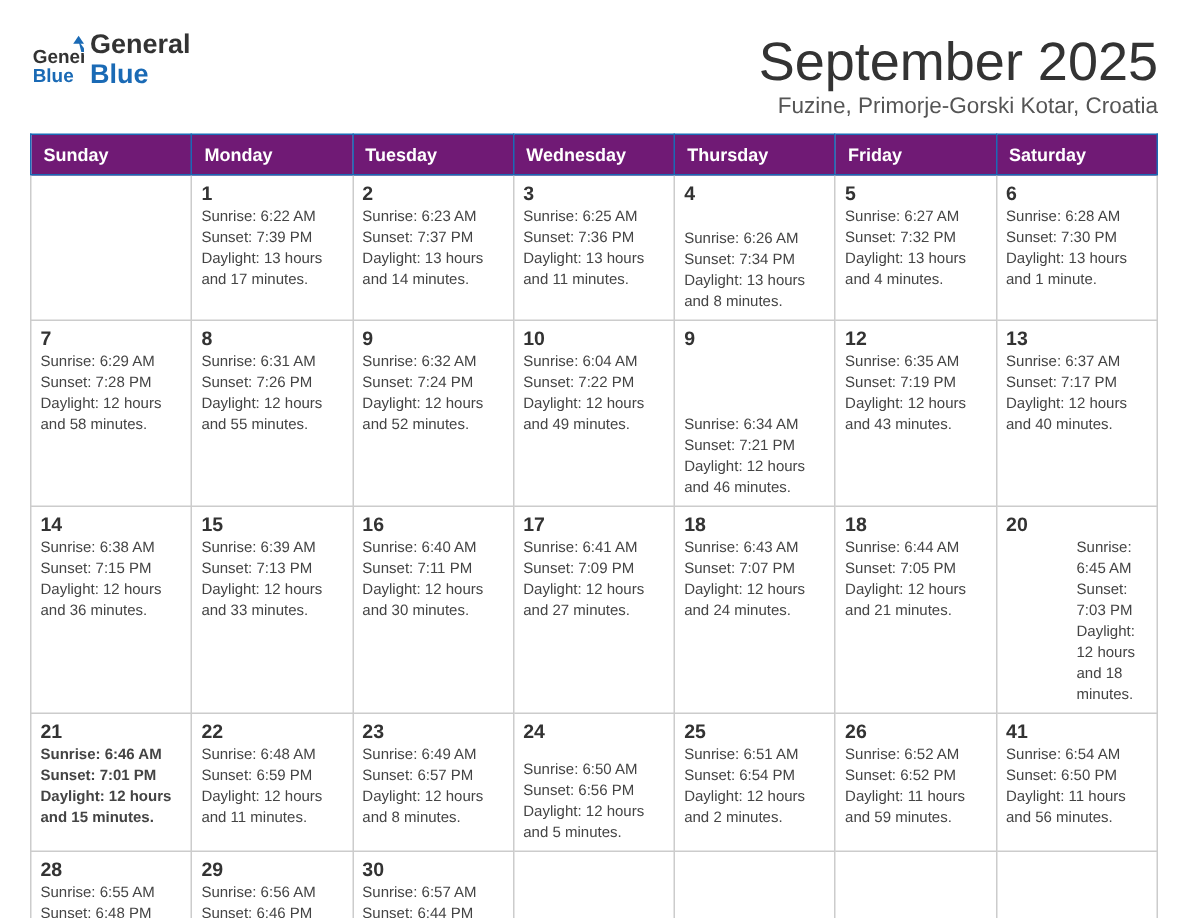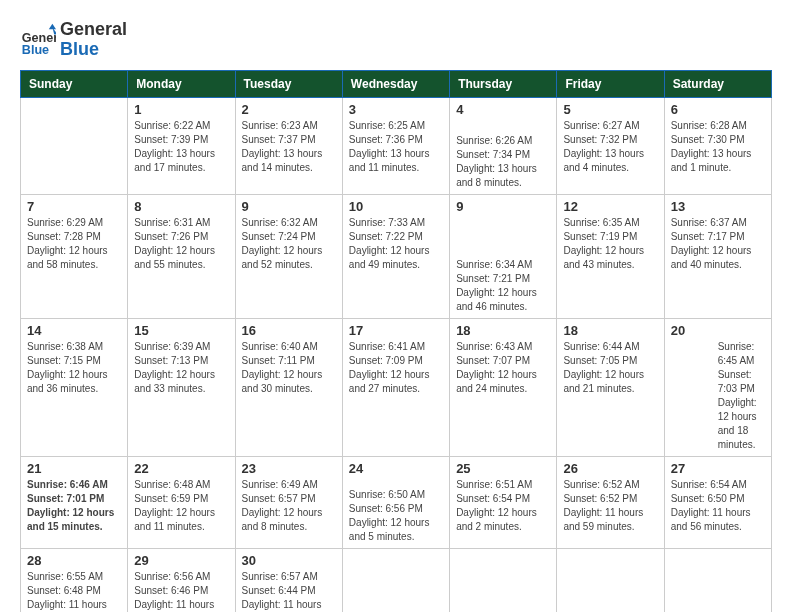--- a/index.html
+++ b/index.html
@@ -45,21 +45,21 @@
     .subtitle {
       font-size: 15px;
       color: #555;
     }
     .calendar {
       width: 100%;
       border-collapse: collapse;
       font-size: 11px;
     }
     .calendar th {
-      background: #14532d;
+      background: #701a75;
       color: #fff;
       text-align: left;
       padding: 6px 8px;
       font-size: 12px;
       font-weight: bold;
       border: 1px solid #1a6ab5;
     }
     .calendar td {
       border: 1px solid #ccc;
       vertical-align: top;
@@ -91,20 +91,22 @@
       <text x="2" y="36" font-size="14" font-weight="bold" fill="#1a6ab5">Blue</text>
       <polygon points="32,8 40,8 36,2" fill="#1a6ab5"></polygon>
       <polygon points="36,6 42,14 38,14" fill="#1a6ab5"></polygon>
     </svg>
     <div class="logo-text">
       <span class="logo-general">General</span>
       <span class="logo-blue">Blue</span>
     </div>
   </div>
   <div class="title-block">
+    <div class="month-title">September 2025</div>
+    <div class="subtitle">Fuzine, Primorje-Gorski Kotar, Croatia</div>
   </div>
 </div>
 
 <table class="calendar">
   <thead>
     <tr>
     <th>Sunday</th>
         <th>Monday</th>
         <th>Tuesday</th>
         <th>Wednesday</th>
@@ -176,21 +178,21 @@
         </td>
         <td>
           <span class="day-number">9</span>
           <div class="day-info" style="white-space: pre-line;">Sunrise: 6:32 AM
 Sunset: 7:24 PM
 Daylight: 12 hours
 and 52 minutes.</div>
         </td>
         <td>
           <span class="day-number">10</span>
-          <div class="day-info" style="white-space: pre-line;">Sunrise: 7:33 AM
+          <div class="day-info" style="white-space: pre-line;">Sunrise: 6:04 AM
 Sunset: 7:22 PM
 Daylight: 12 hours
 and 49 minutes.</div>
         </td>
         <td>
           <span class="day-number">9</span>
           <div class="day-info" style="white-space: pre-line; margin-top: 44px;">Sunrise: 6:34 AM
 Sunset: 7:21 PM
 Daylight: 12 hours
 and 46 minutes.</div>
@@ -298,21 +300,21 @@
 and 2 minutes.</div>
         </td>
         <td>
           <span class="day-number">26</span>
           <div class="day-info" style="white-space: pre-line;">Sunrise: 6:52 AM
 Sunset: 6:52 PM
 Daylight: 11 hours
 and 59 minutes.</div>
         </td>
         <td>
-          <span class="day-number">27</span>
+          <span class="day-number">41</span>
           <div class="day-info" style="white-space: pre-line;">Sunrise: 6:54 AM
 Sunset: 6:50 PM
 Daylight: 11 hours
 and 56 minutes.</div>
         </td>
       </tr>
       <tr>
         <td>
           <span class="day-number">28</span>
           <div class="day-info" style="white-space: pre-line;">Sunrise: 6:55 AM

